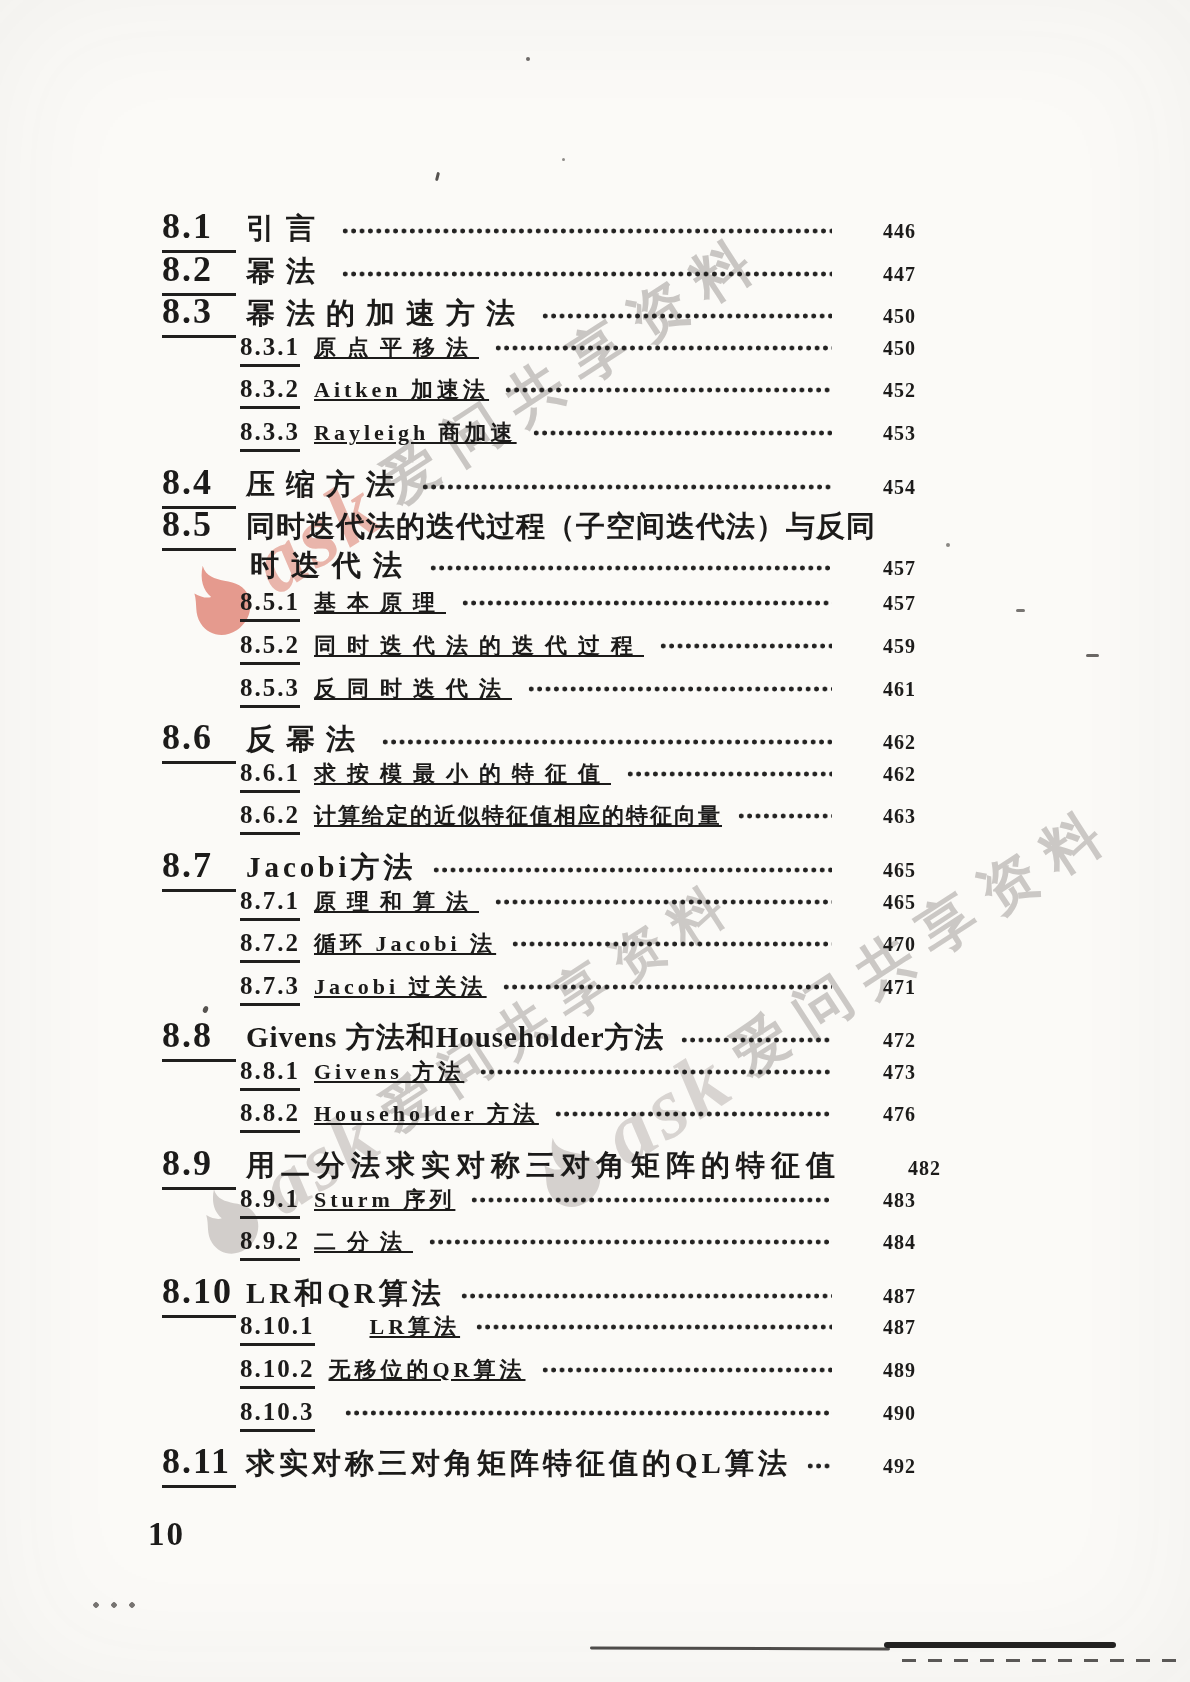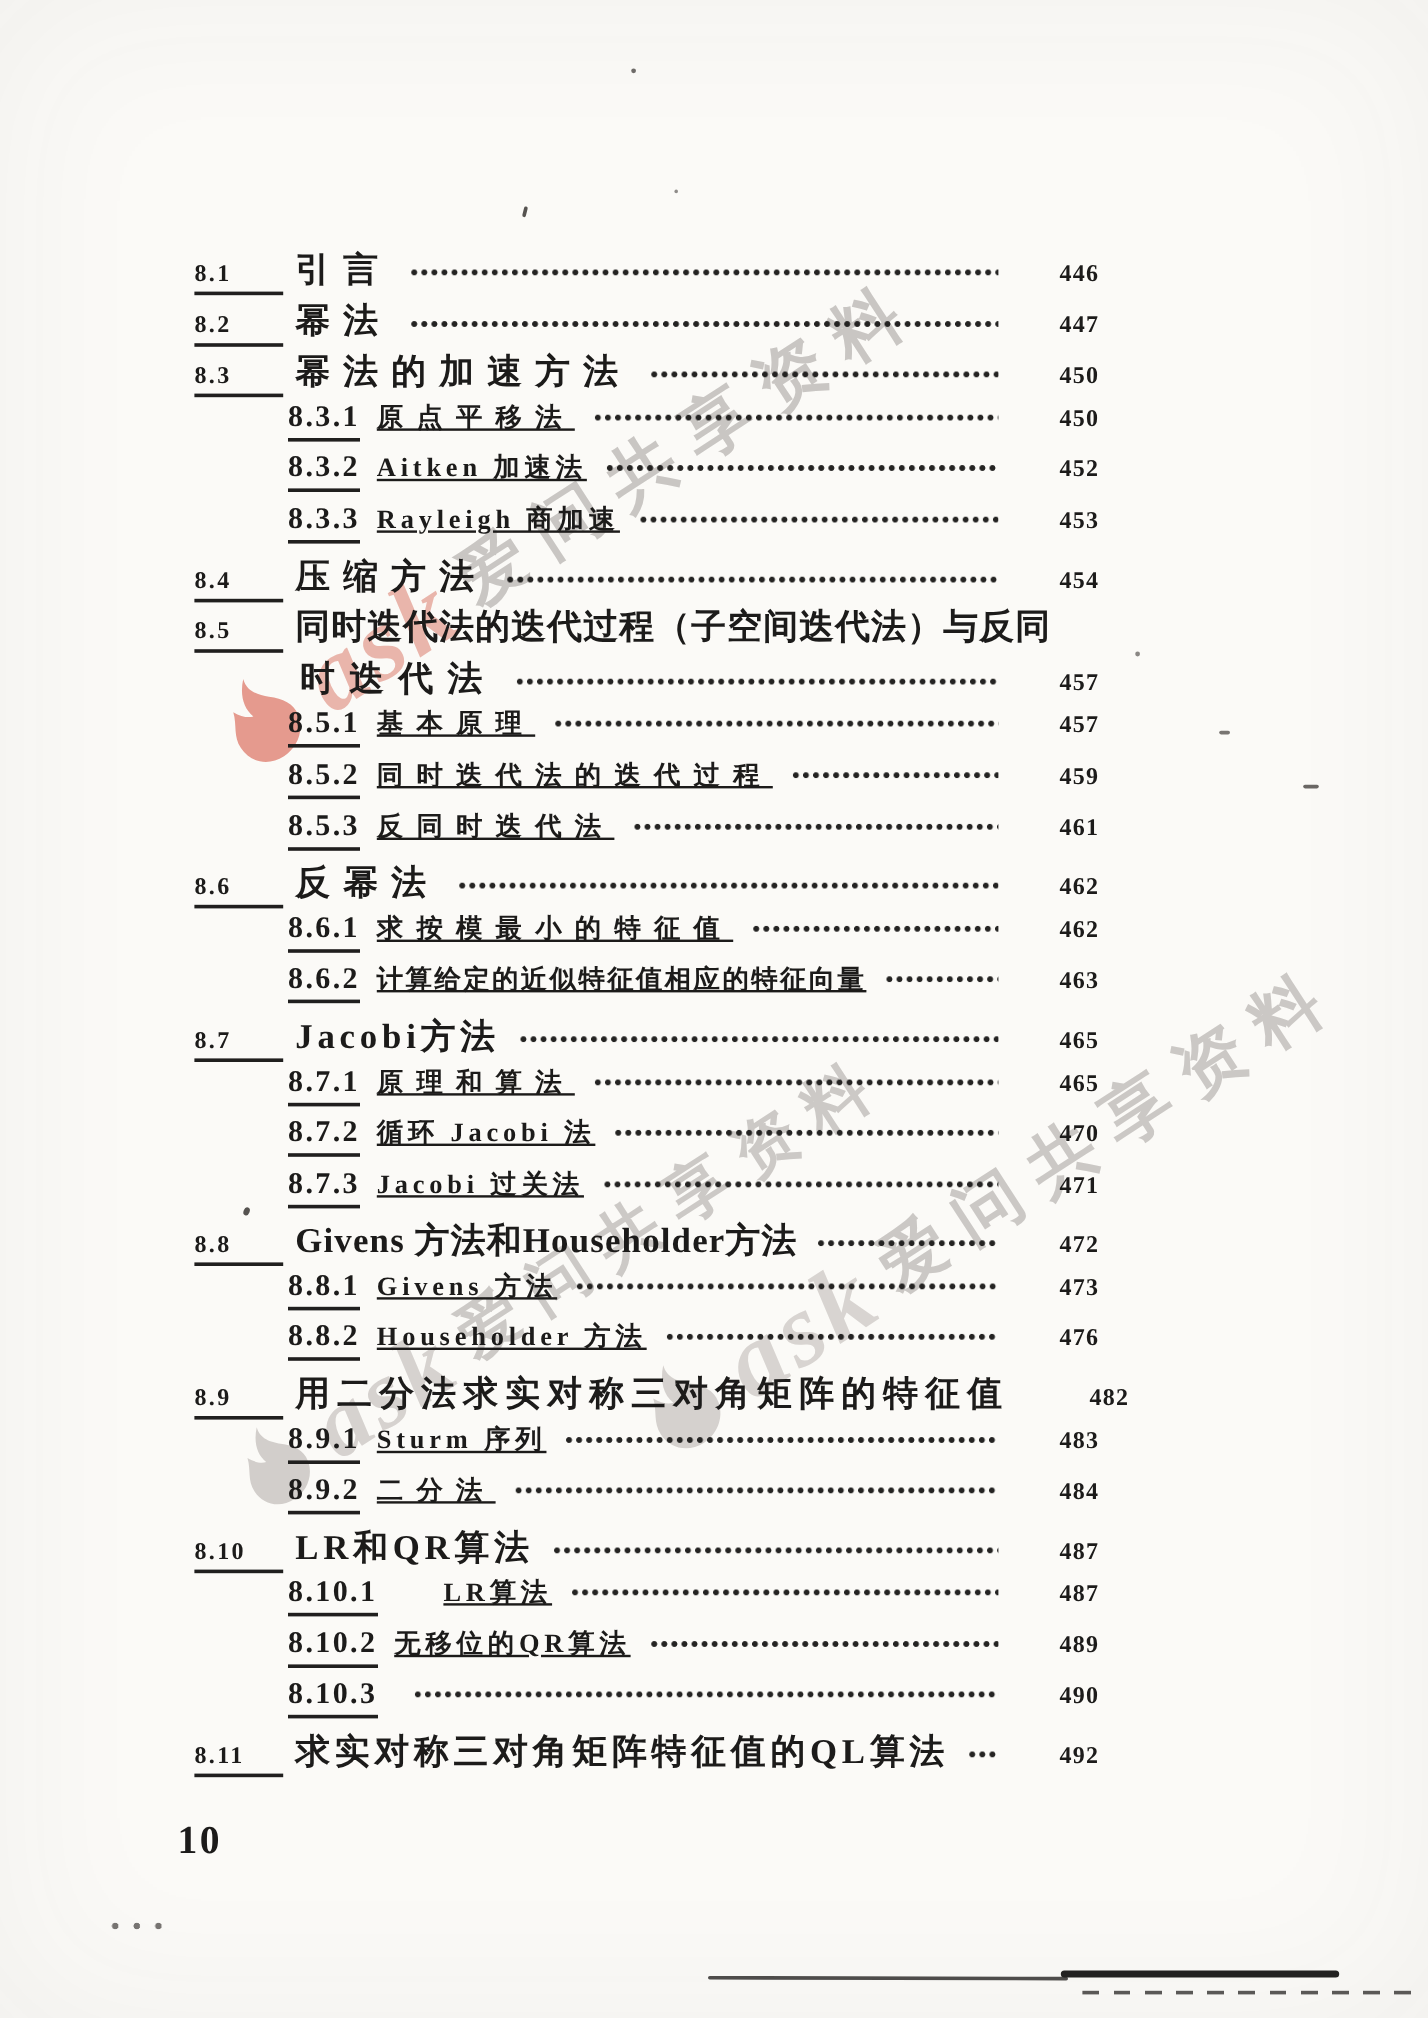--- a/index.html
+++ b/index.html
@@ -35,21 +35,21 @@
   .w3 .flame svg path{fill:#d2cecb;}
   .w3 .brand{color:#d6d2cf;}
   .w3 .cn{color:#ccc9c6;}
 
   
   .toc{
     position:absolute;left:162px;top:205px;width:754px;z-index:2;
   }
   .row{display:flex;align-items:baseline;height:42.6px;}
   .row .num{
-    display:inline-block;font-weight:700;font-size:20px;letter-spacing:2px;
+    display:inline-block;font-weight:700;font-size:36px;letter-spacing:2px;
     border-bottom:3px solid #201f1e;padding-bottom:3px;flex:0 0 auto;
   }
   .l1 .num{min-width:74px;margin-right:10px;}
   .l2{padding-left:78px;}
   .l2 .num{font-size:25px;margin-right:14px;}
   .wrap{padding-left:88px;}
   .row .title{font-weight:600;font-size:29px;white-space:nowrap;flex:0 0 auto;}
   .l2 .title{font-size:22px;text-decoration:underline;}
   .wrap .title{font-size:29px;letter-spacing:12px;}
   .leader{

